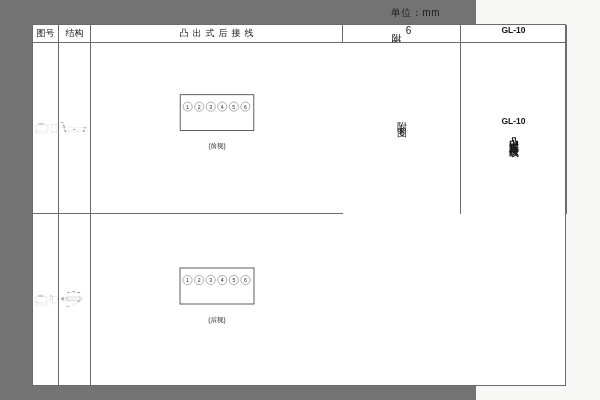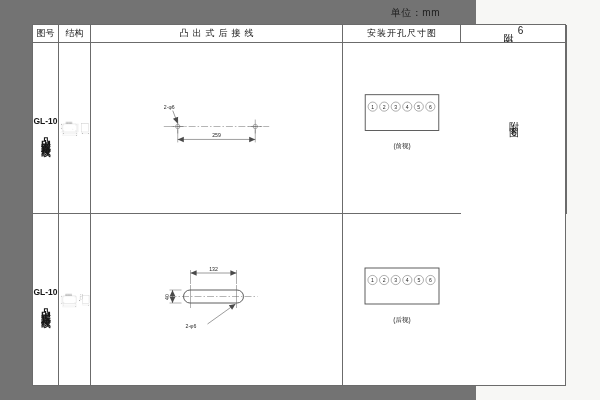--- a/index.html
+++ b/index.html
@@ -58,21 +58,20 @@
 
 <div class="sheet">
 
   <div class="unit">单位：mm</div>
 
   <div class="spec-table">
 
     <div class="cell head">图号</div>
     <div class="cell head">结构</div>
     <div class="cell head sp">凸出式后接线</div>
-    <div class="cell head sp1">安装开孔尺寸图</div>
 
     <div class="cell figno">
       <div class="v-text">附图6</div>
     </div>
 
     <div class="cell structure">
       <span class="model">GL-10</span>
       <div class="v-text">凸出式前接线</div>
     </div>
 

